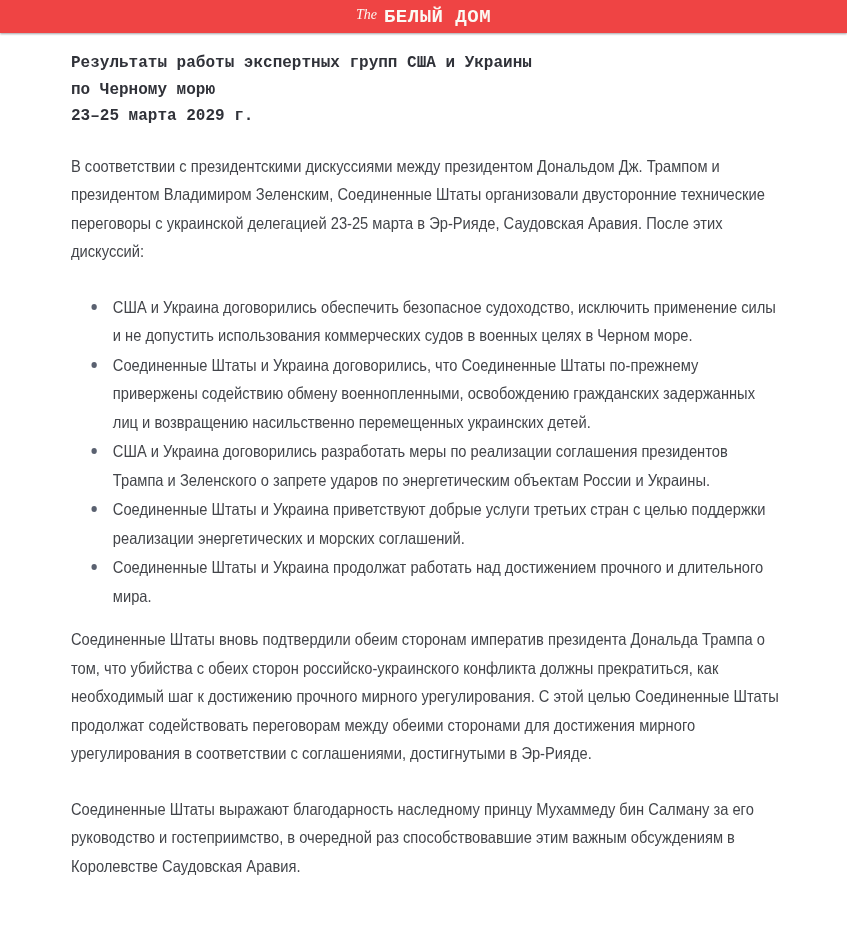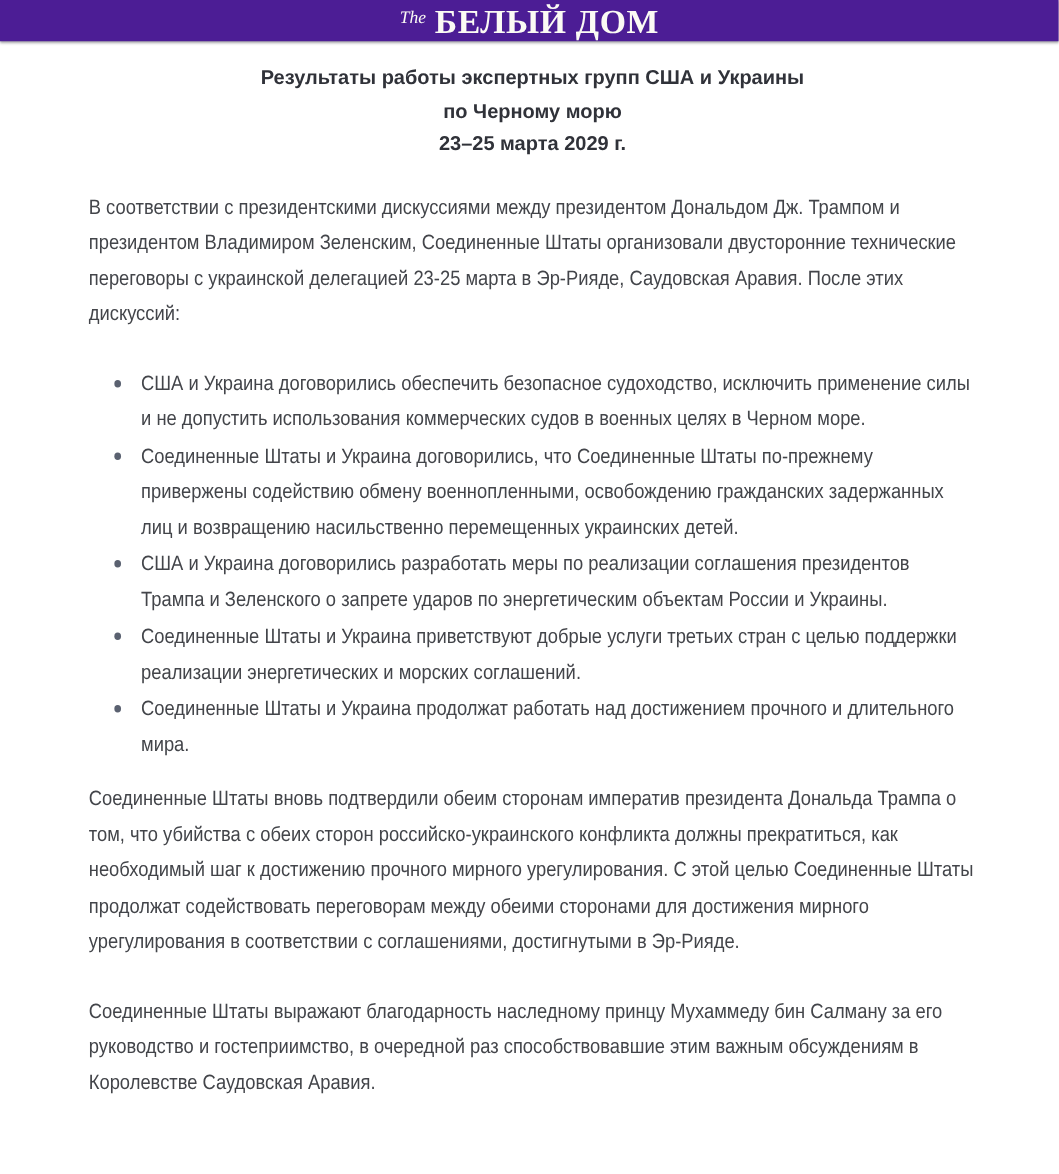--- a/index.html
+++ b/index.html
@@ -10,21 +10,21 @@
   body {
     width: 847px;
     height: 939px;
     overflow: hidden;
     font-family: "Liberation Sans", "DejaVu Sans", sans-serif;
   }
 
   
   .masthead {
     height: 33px;
-    background: #4c1d95;
+    background: #ef4444;
     display: flex;
     align-items: center;
     justify-content: center;
     overflow: hidden;
     box-shadow: 0 1px 2px rgba(50,50,60,0.45);
   }
   .brand {
     display: flex;
     align-items: center;
     gap: 7px;
@@ -33,40 +33,40 @@
     cursor: pointer;
     margin-top: 1px;
   }
   .brand-the {
     font-family: "Liberation Serif", "DejaVu Serif", serif;
     font-style: italic;
     font-size: 14px;
     margin-top: -4px;
   }
   .brand-name {
-    font-family: Liberation Serif, serif;
-    font-size: 27px;
+    font-family: Liberation Mono, monospace;
+    font-size: 19px;
     font-weight: 600;
     letter-spacing: 0.5px;
     line-height: 33px;
   }
 
   
   .content {
     width: 710px;
     margin-left: 71px;
     color: #43454a;
   }
   .doc-title {
     margin-top: 17px;
-    text-align: center;
     font-weight: 700;
     font-size: 16px;
     line-height: 26.5px;
     color: #303239;
+    font-family: Liberation Mono, monospace;
   }
   .doc-title .title-line { display: block; }
 
   
   .cond {
     transform: scaleX(0.89);
     transform-origin: left top;
     width: 112.4%;
   }
   .body-text {

